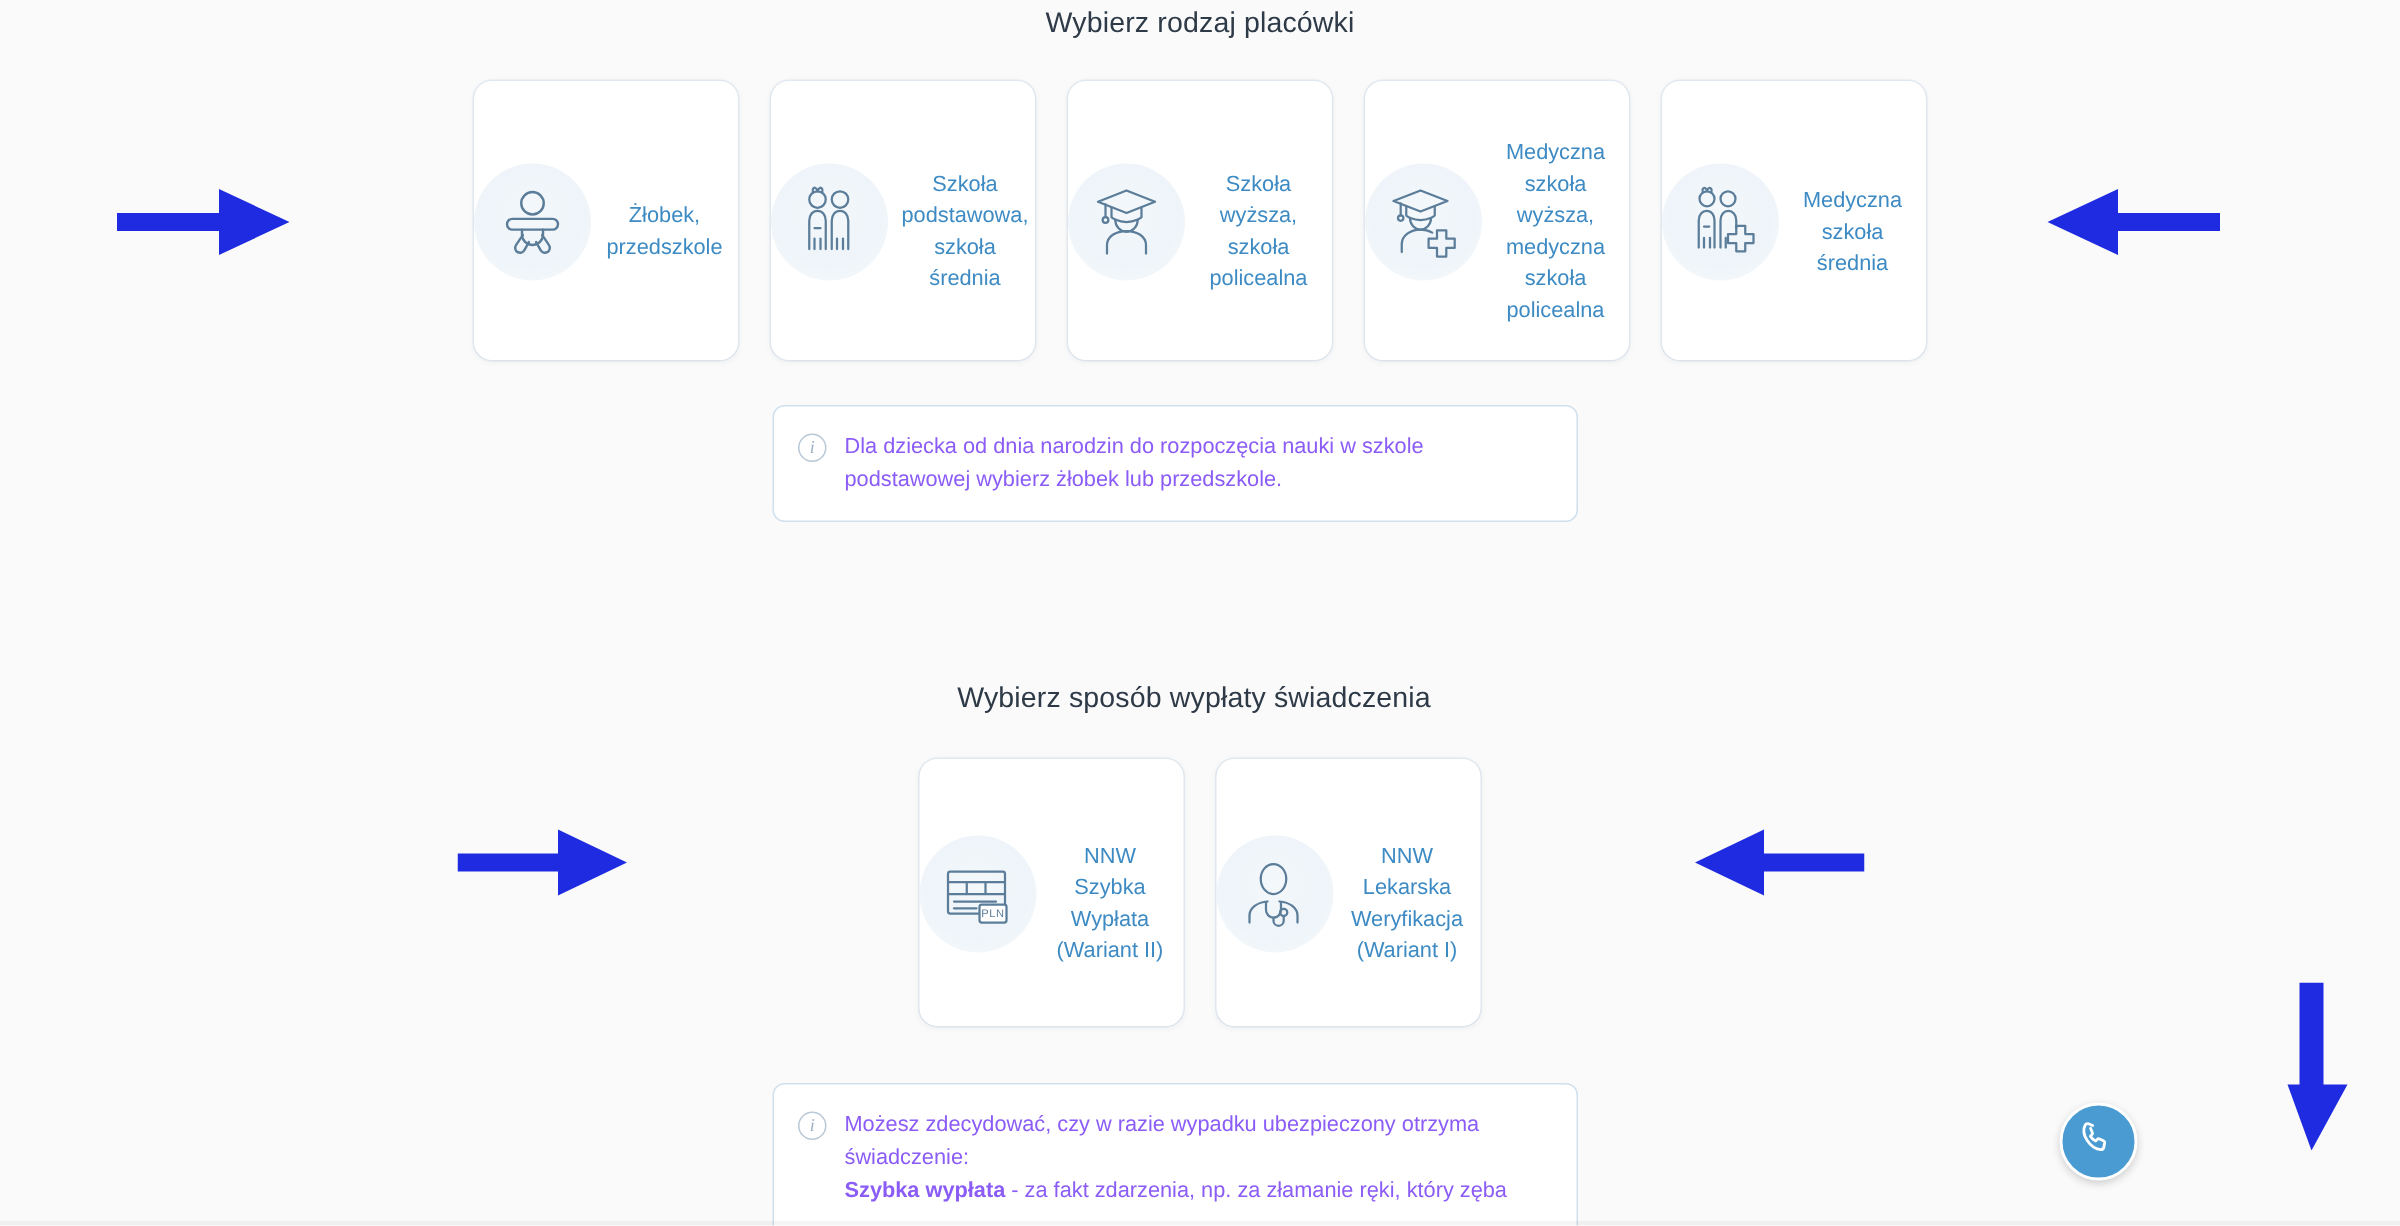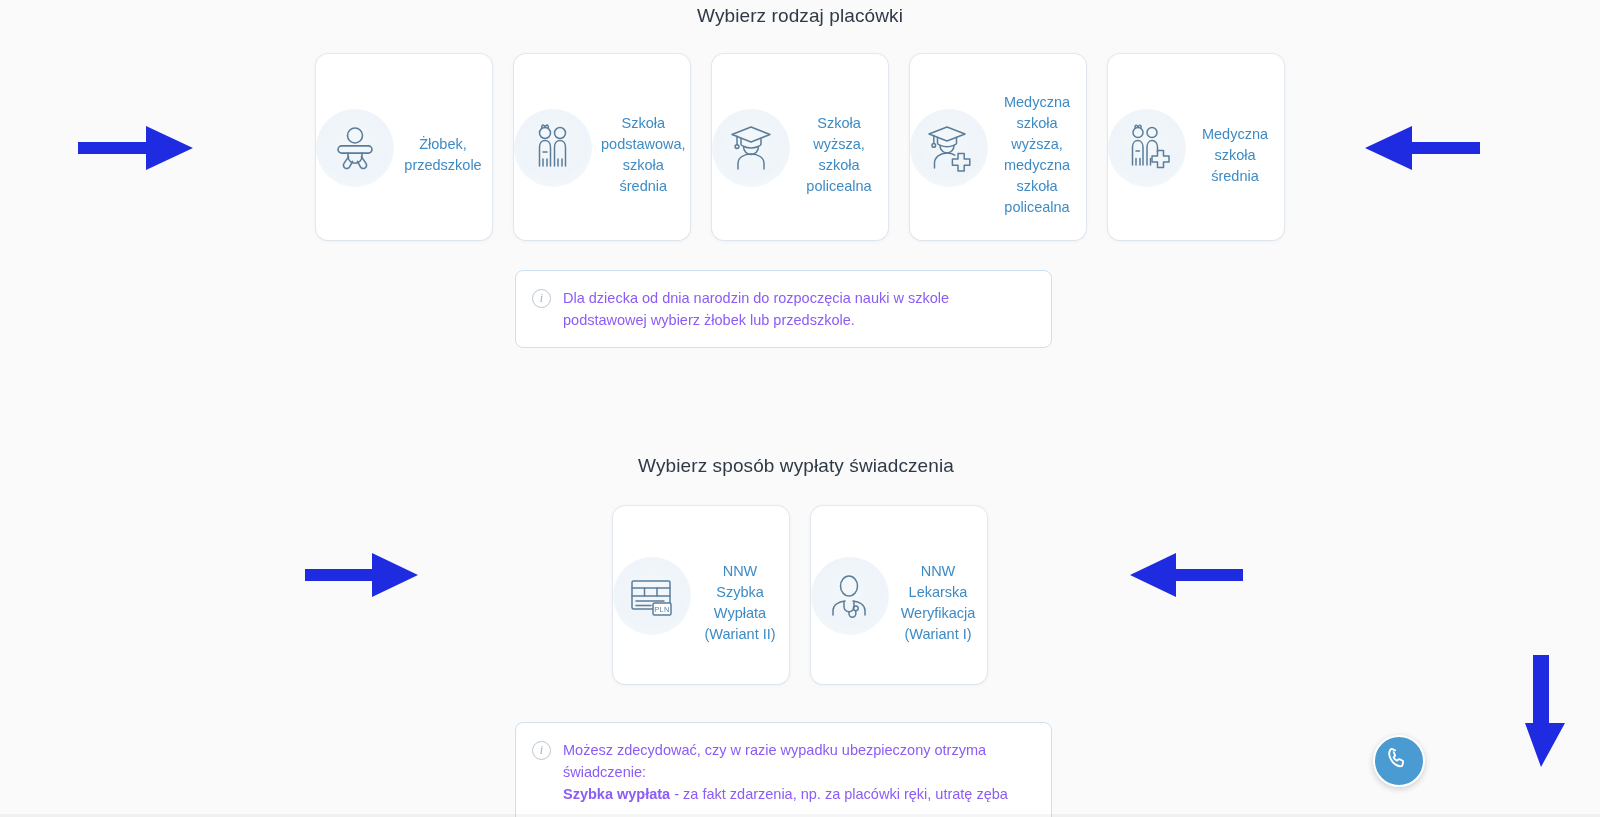--- a/index.html
+++ b/index.html
@@ -301,21 +301,21 @@
       </div>
       <div class="card-label">NNW Lekarska Weryfikacja (Wariant I)</div>
     </div>
   </div>
 
   <div class="info-box" id="info-wyplata">
     <div class="info-icon">i</div>
     <div class="info-text">
       <div>Możesz zdecydować, czy w razie wypadku ubezpieczony otrzyma świadczenie:</div>
       <div>
-        <b>Szybka wypłata</b><span> - za fakt zdarzenia, np. za placówki ręki, utratę zęba</span>
+        <b>Szybka wypłata</b><span> - za fakt zdarzenia, np. za złamanie ręki, który zęba</span>
       </div>
     </div>
   </div>
 
   <span class="arrow" id="arrow-left-top">
     <svg width="115" height="52" viewBox="0 0 115 52">
       <path d="M0 20h68V4l47 22-47 22V32H0z" fill="#1f2be0"></path>
     </svg>
   </span>
 

